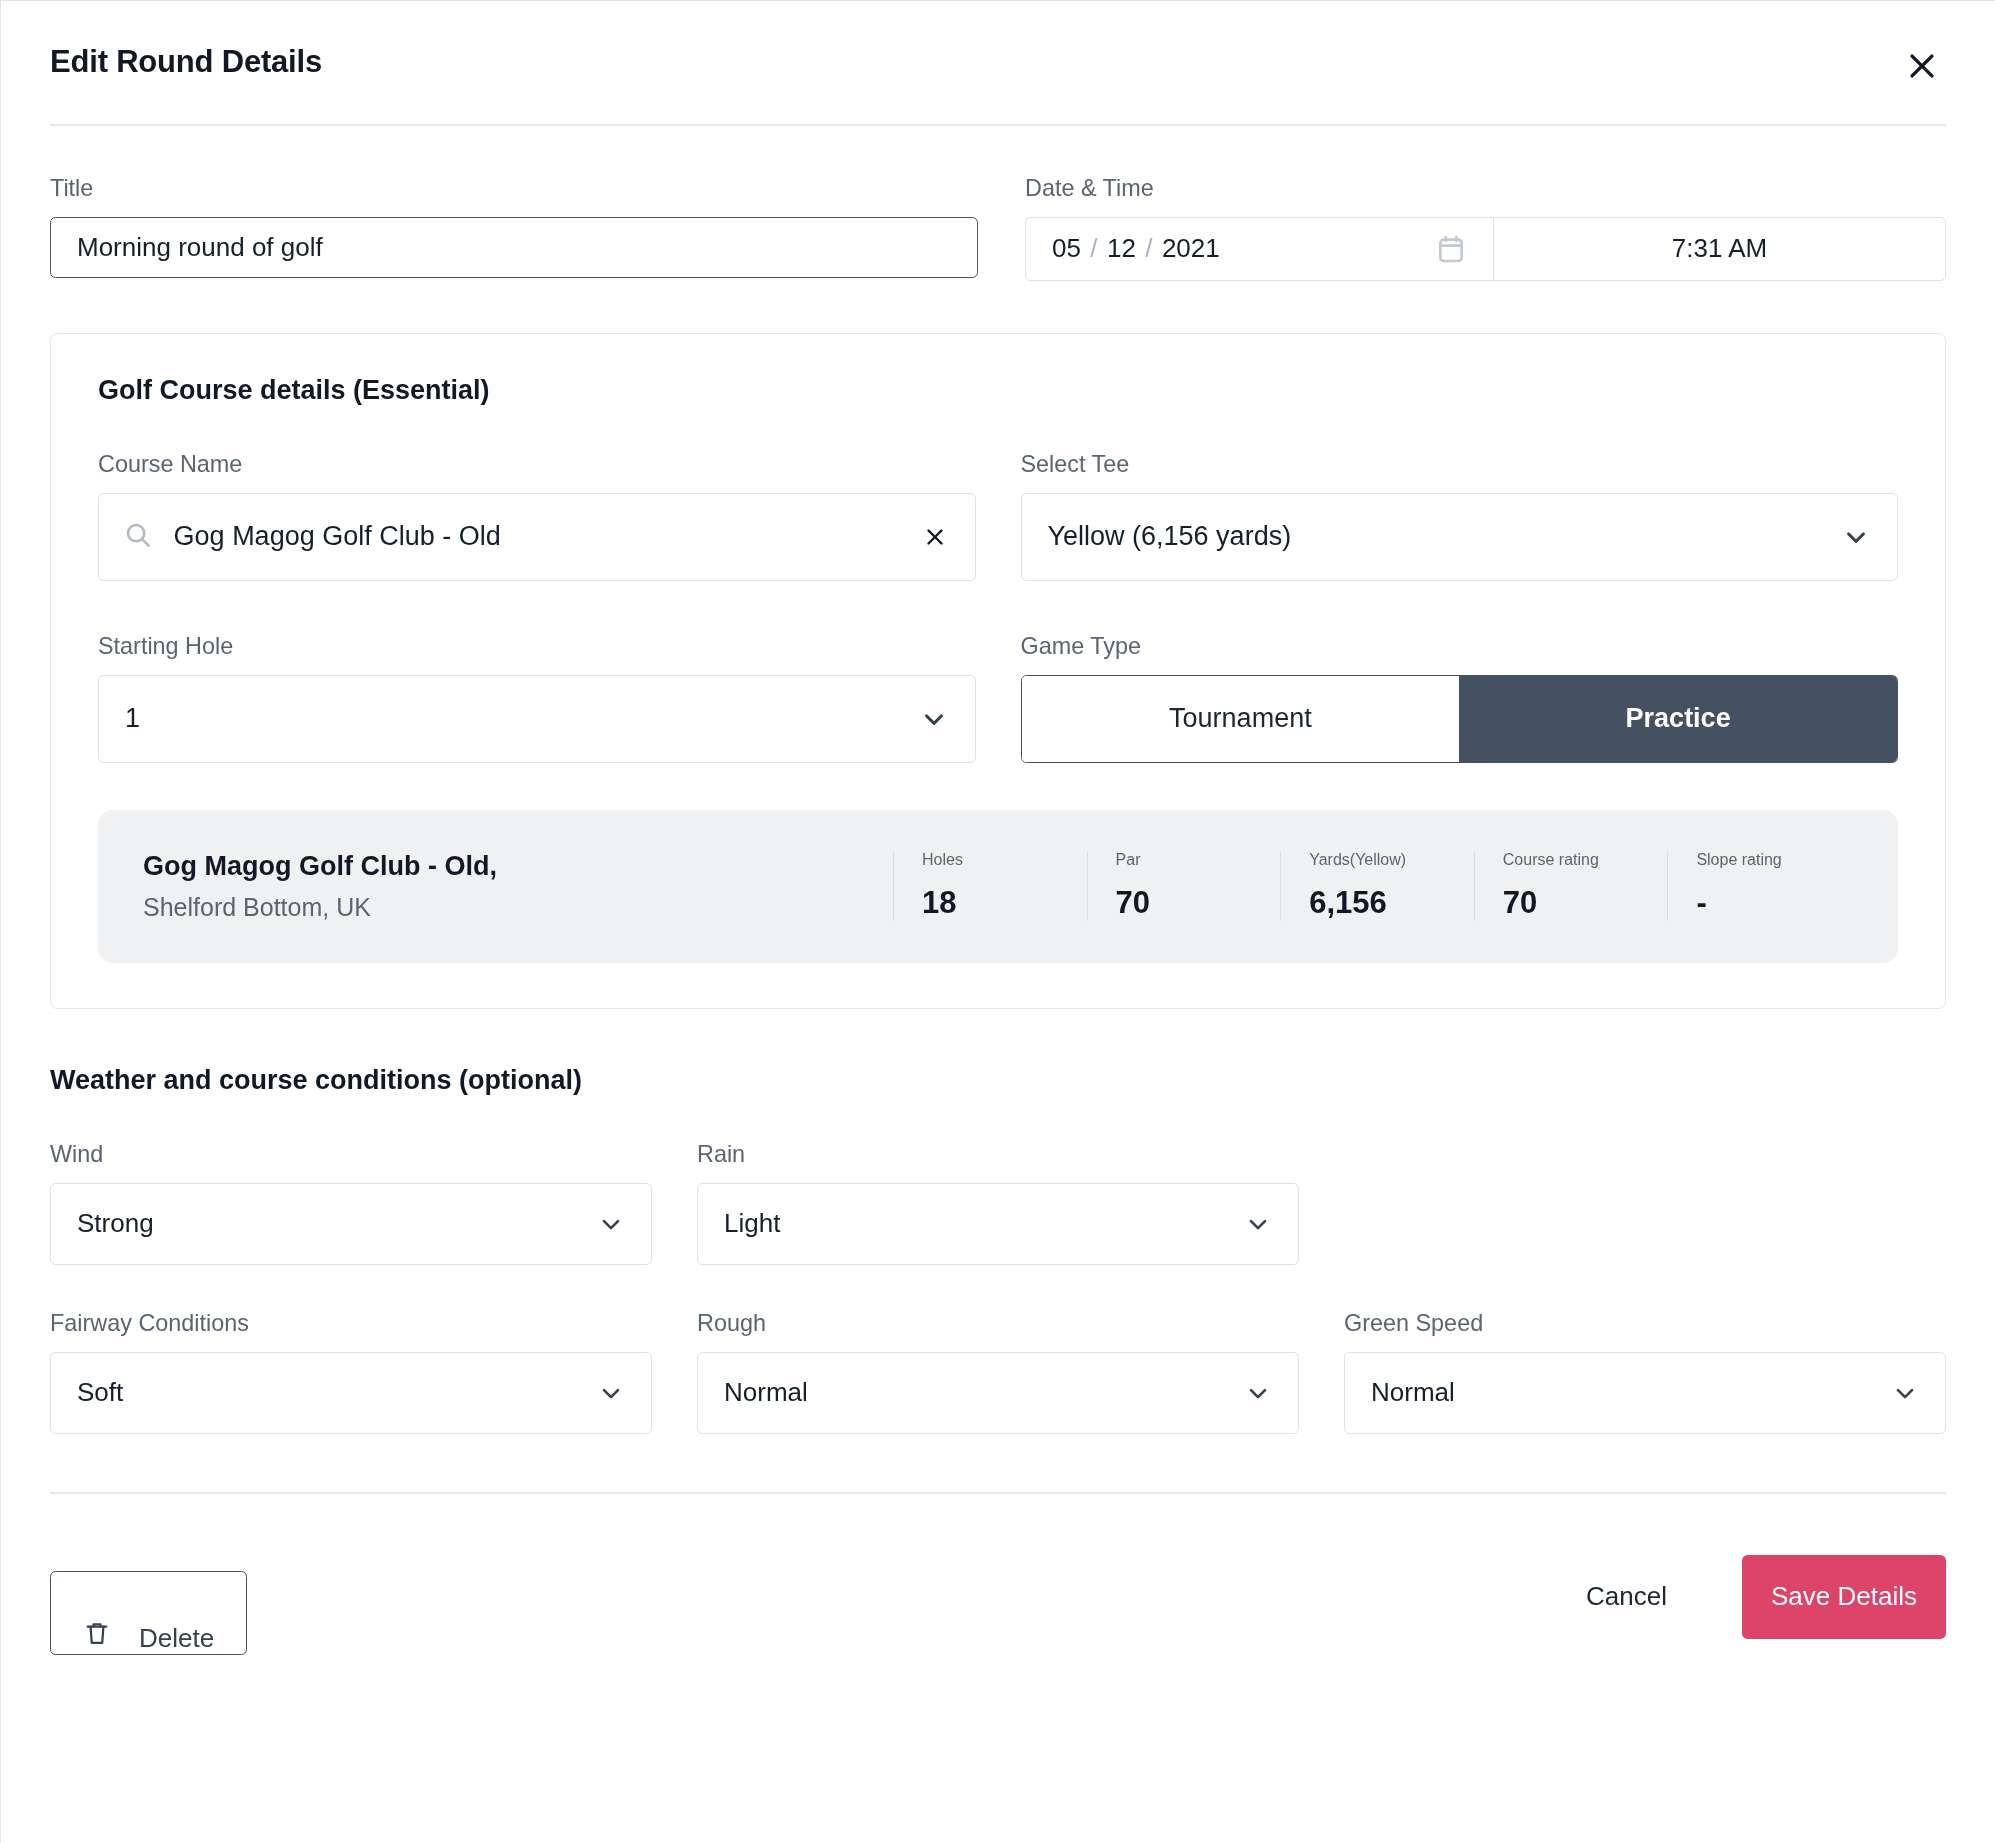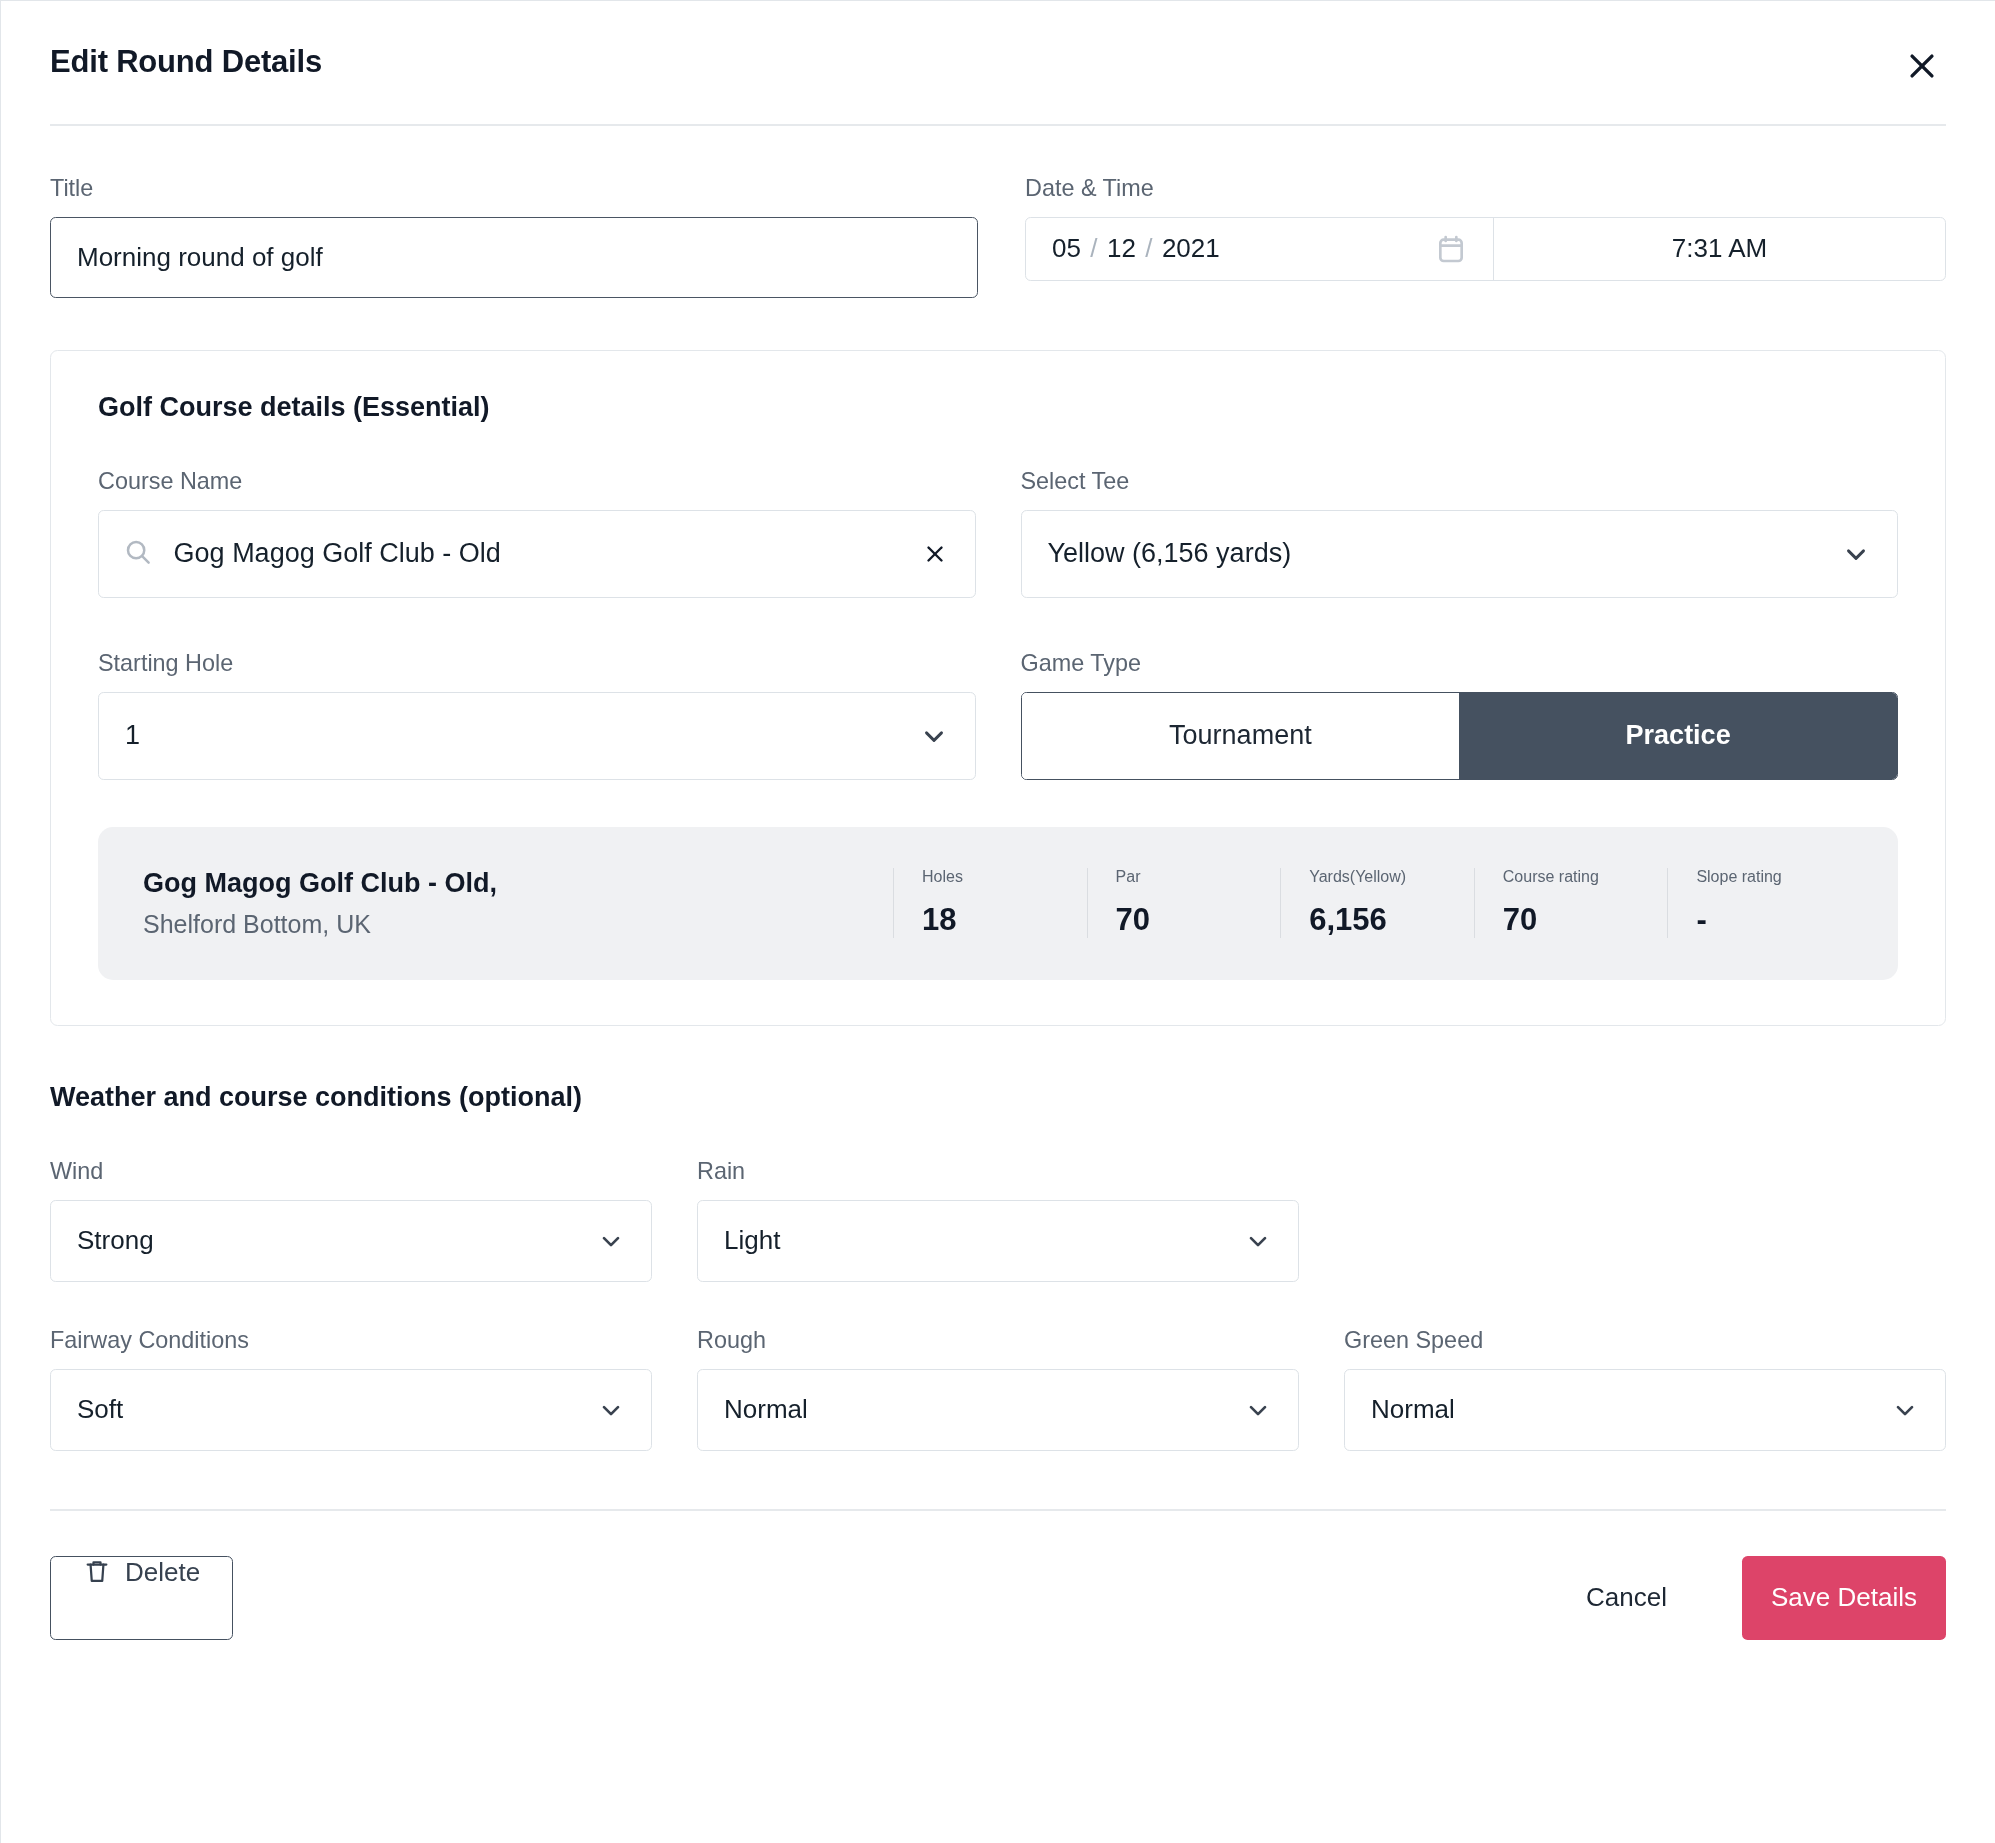--- a/index.html
+++ b/index.html
@@ -50,21 +50,21 @@
   }
 
   
   .field-label {
     font-size: 23.4px;
     color: #5b6572;
     margin-bottom: 15px;
     display: block;
   }
   .input-box {
-    height: 81px;
+    height: 61px;
     border: 1.9px solid #dde2e7;
     border-radius: 5.6px;
     background: #fff;
     display: flex;
     align-items: center;
     padding: 0 26px;
     font-size: 26px;
     color: #15202b;
   }
   .input-box.focused { border-color: #4a5563; }
@@ -258,30 +258,31 @@
     height: 1.9px;
     background: #e6e9ec;
   }
   .footer {
     display: flex;
     align-items: center;
     margin-top: 45px;
   }
   .delete-btn {
     display: flex;
-    align-items: flex-start;
-    gap: 14px;
+    align-items: flex-end;
+    gap: 28px;
     height: 84px;
     padding: 0 32px;
     border: 1.9px solid #455160;
     border-radius: 5.6px;
     background: #fff;
     font-size: 26px;
     color: #36414f;
     cursor: pointer;
+    margin-top: 32px;
   }
   .footer-right {
     margin-left: auto;
     display: flex;
     align-items: center;
     gap: 51px;
   }
   .cancel-btn {
     font-size: 26px;
     color: #1d2733;

